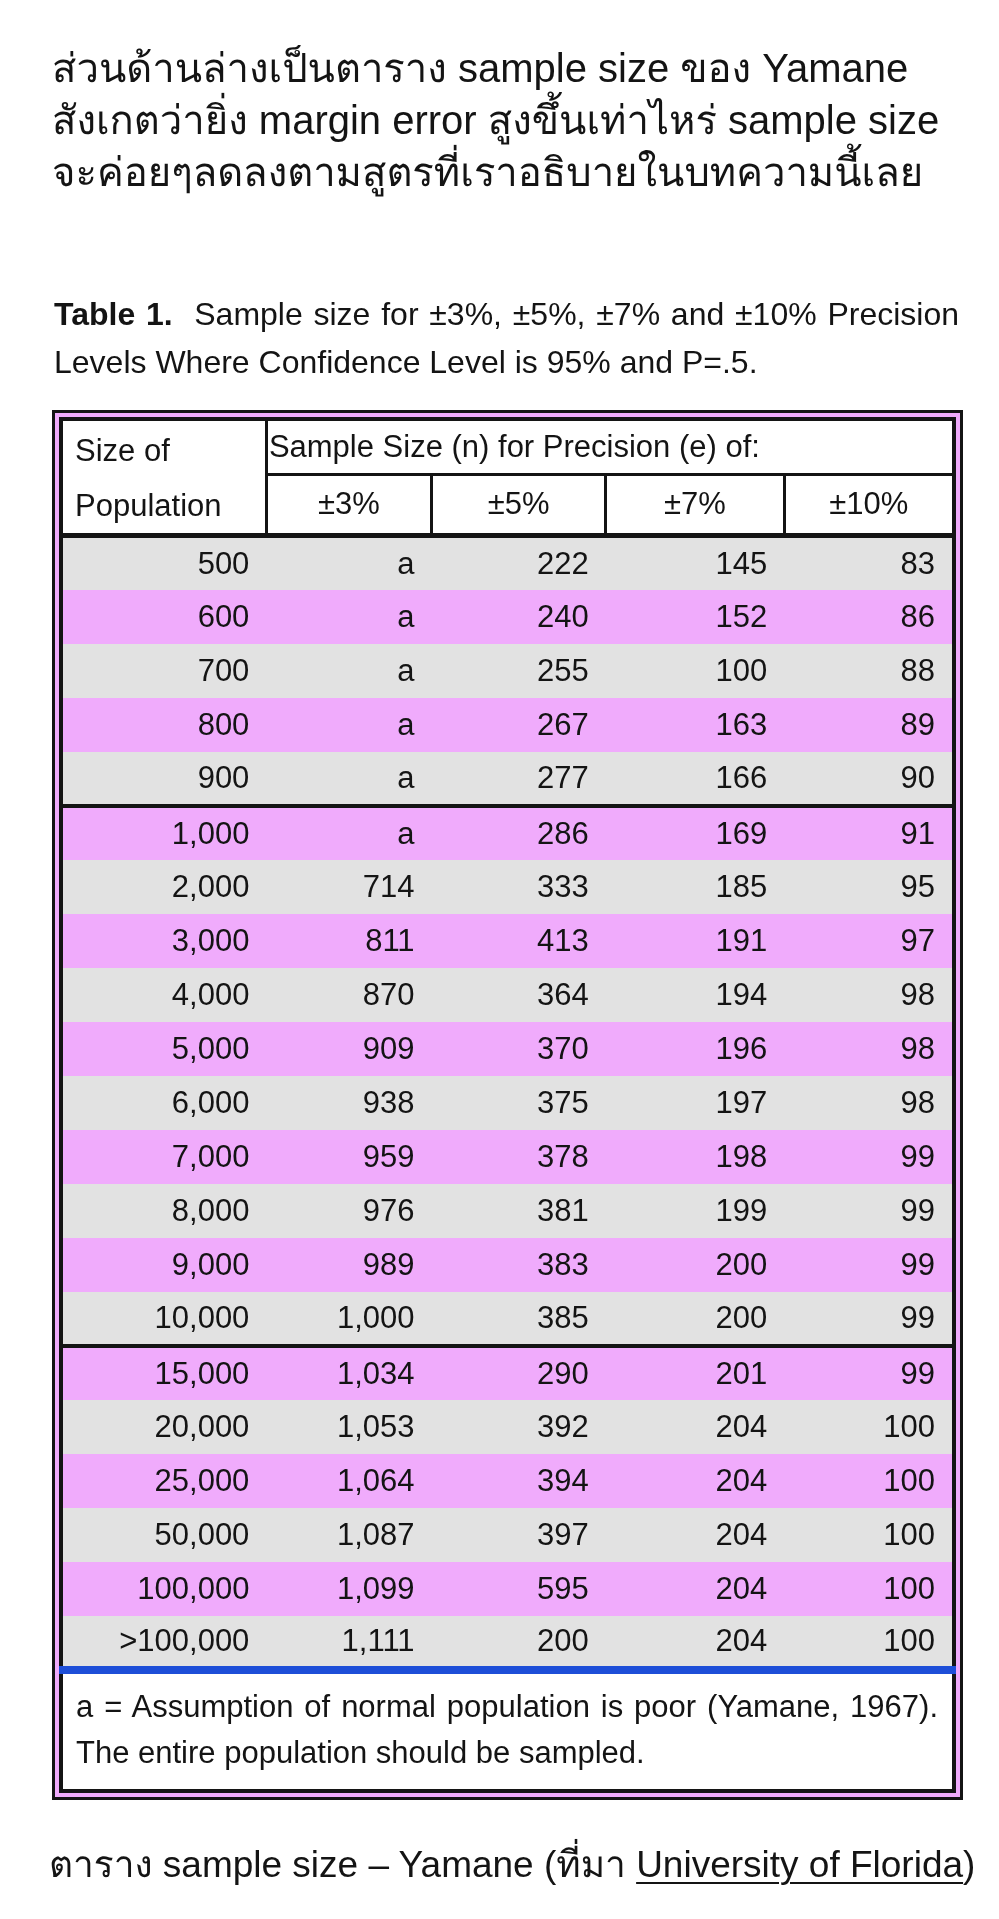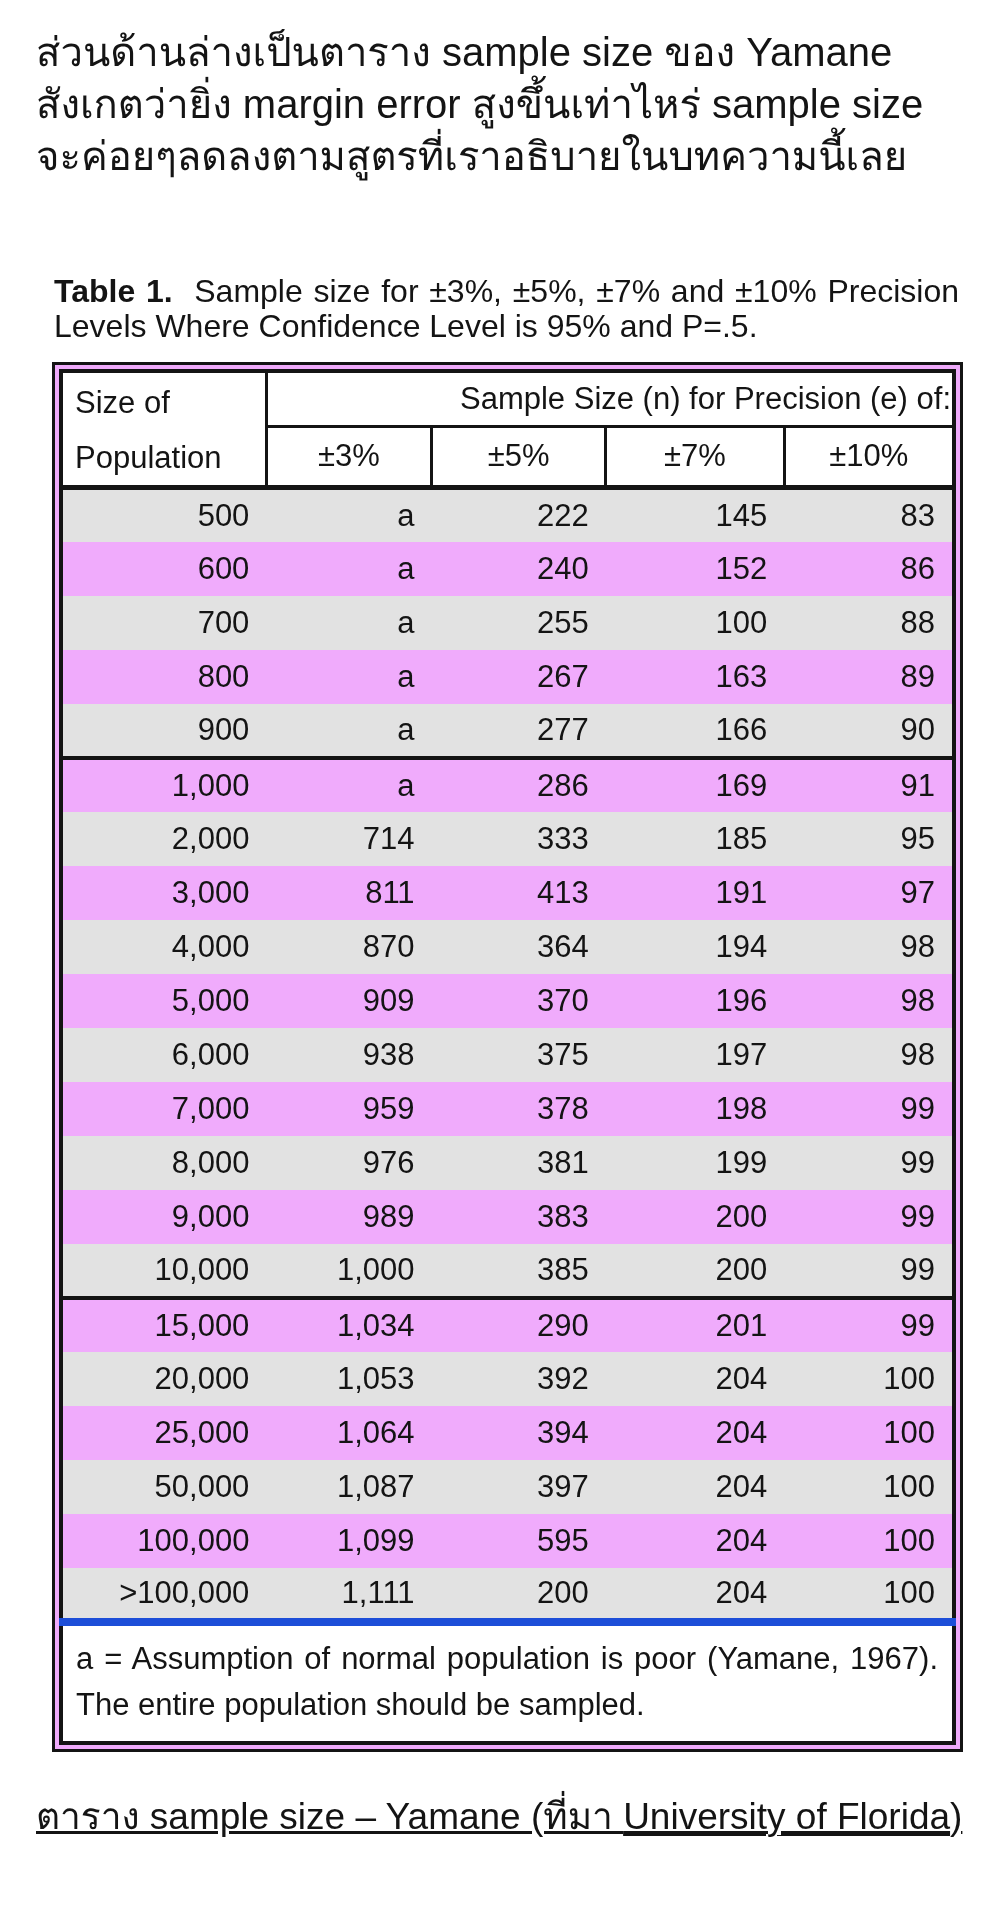--- a/index.html
+++ b/index.html
@@ -13,30 +13,30 @@
   .page {
     position: relative;
     width: 999px;
     height: 1919px;
     background: #ffffff;
     padding: 26px 0 0 36px;
     overflow: hidden;
   }
   .intro {
     width: 934px;
-    margin: 0;
+    margin: 16px;
     font-size: 40px;
     line-height: 52px;
     color: #141414;
   }
   .table-title {
     width: 905px;
-    margin: 92px 0 18px 18px;
+    margin: 92px 0 24px 18px;
     font-size: 32px;
-    line-height: 35px;
+    line-height: 48px;
     text-align: justify;
     color: #141414;
   }
   .table-title .tlabel { font-weight: bold; }
   .tbl-wrap {
     width: 911px;
     margin-left: 16px;
     border: 3px solid #141414;
     padding: 4px;
     background: #f0abfc;
@@ -54,21 +54,21 @@
     text-align: left;
     vertical-align: top;
     padding: 2px 0 0 12px;
     border-right: 3px solid #141414;
     border-bottom: 5px solid #141414;
     background: #ffffff;
   }
   th.pop div { line-height: 55px; height: 55px; }
   th.spanhead {
     height: 52px;
-    text-align: right;
+    text-align: left;
     border-bottom: 3px solid #141414;
     background: #ffffff;
   }
   th.prec {
     height: 58px;
     text-align: center;
     border-bottom: 5px solid #141414;
     background: #ffffff;
   }
   th.prec.divider { border-right: 3px solid #141414; }
@@ -82,24 +82,23 @@
   tbody tr.section-start td { border-top: 4px solid #141414; }
   td.footnote-cell {
     border-top: 8px solid #1d4ed8;
     background: #ffffff;
     font-size: 31px;
     line-height: 46px;
     text-align: justify;
     padding: 10px 14px 13px 13px;
   }
   .caption {
-    margin: 34px 0 0 0;
+    margin: 34px 0 0 13px;
     font-size: 37px;
     color: #141414;
-    text-decoration: underline;
   }
   .caption .src-link {
     color: inherit;
     text-decoration: underline;
     text-underline-offset: 5px;
     text-decoration-thickness: 2px;
     cursor: pointer;
   }
 </style>
 </head>

